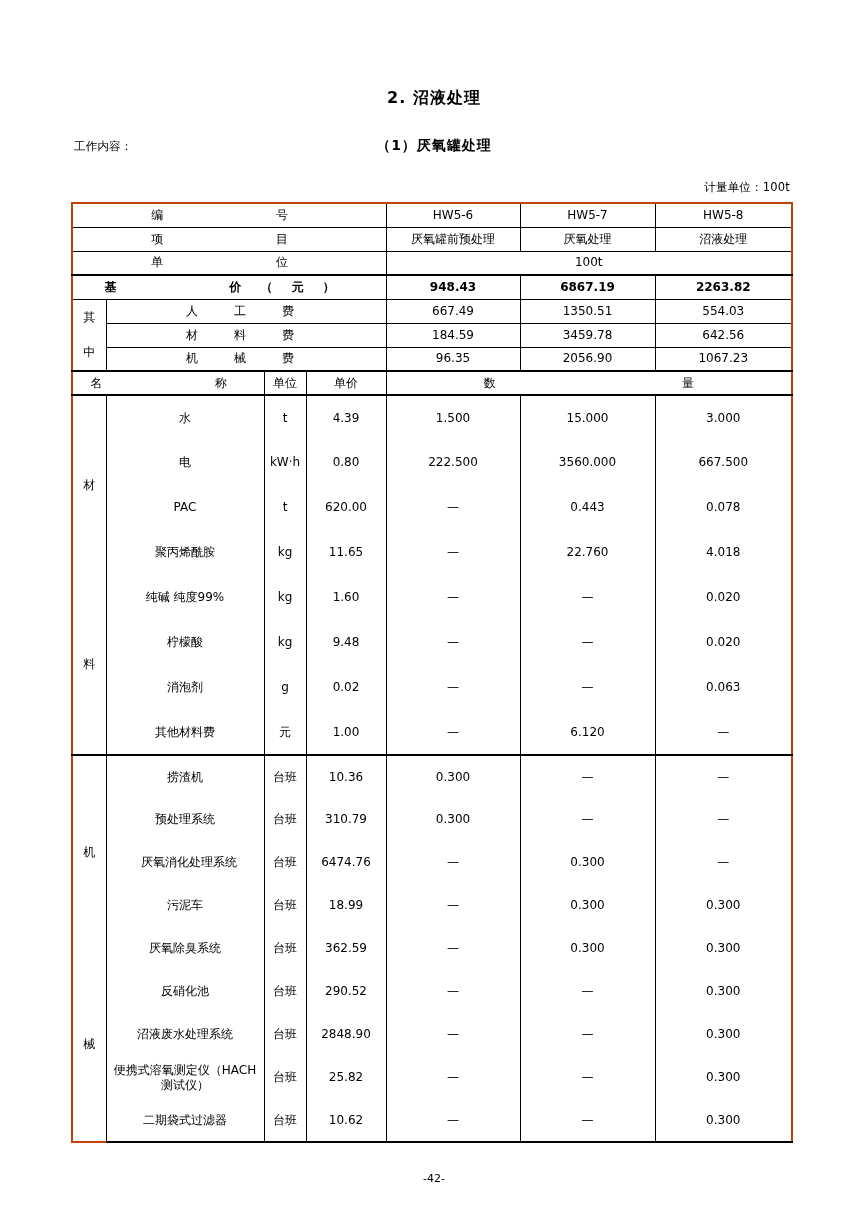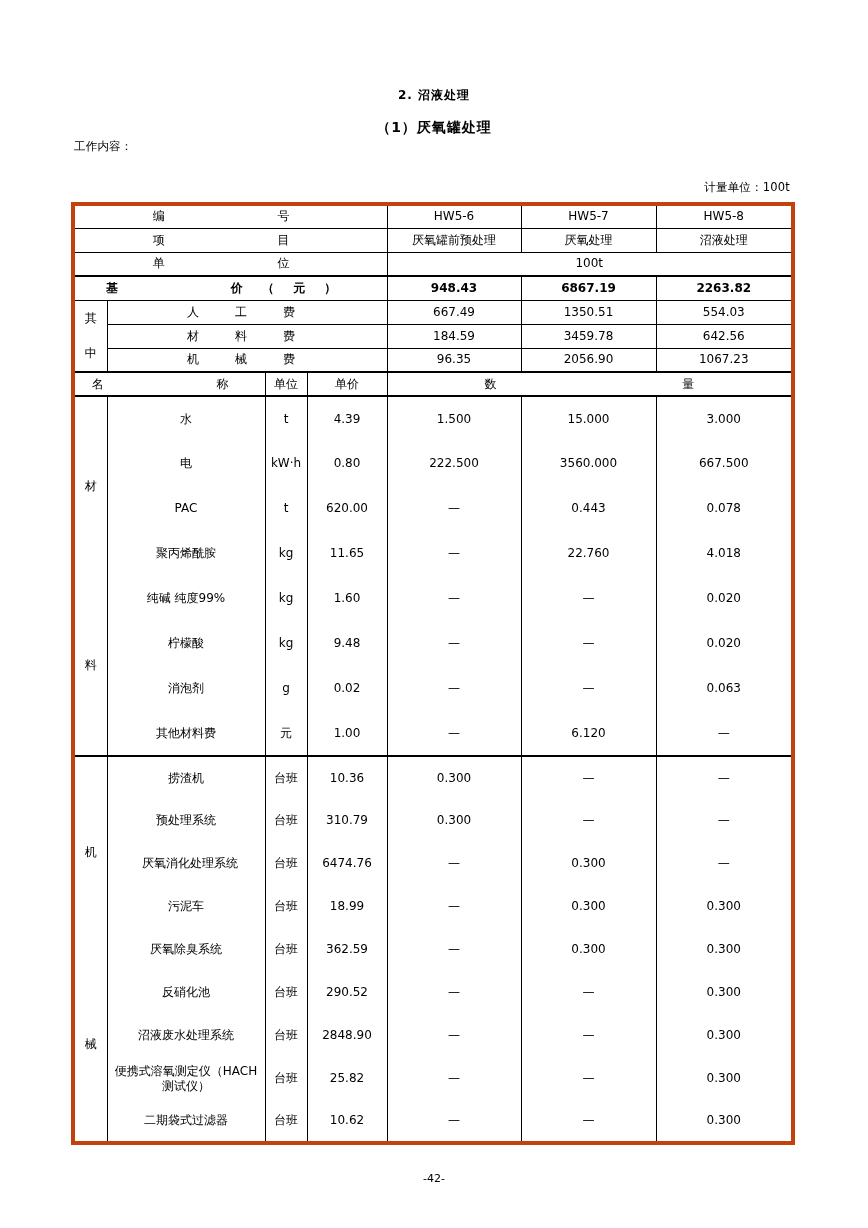--- a/index.html
+++ b/index.html
@@ -19,33 +19,33 @@
     position: absolute;
     left: 0; top: 0;
     width: 868px;
     height: 1228px;
     padding: 0;
   }
 
   
   .doc-title {
     text-align: center;
-    font-size: 12px;
+    font-size: 16px;
     font-weight: bold;
     letter-spacing: 1px;
     margin: 0;
     padding-top: 88px;
     line-height: 1.2;
   }
   .doc-subtitle {
     text-align: center;
     font-size: 14px;
     font-weight: bold;
     letter-spacing: 1px;
-    margin: 4px;
+    margin: 17px;
     padding-top: 13px;
     line-height: 1.2;
   }
 
   
   .workcontent {
     position: absolute;
     left: 74px;
     top: 138px;
     width: 640px;
@@ -87,21 +87,21 @@
   table.sheet td {
     border: 1px solid #000;
     padding: 0 4px;
     vertical-align: middle;
     text-align: center;
     line-height: 1.25;
     font-size: 12px;
     height: 24px;
   }
   
-  table.sheet { border: 4px solid #c2410c; }
+  table.sheet { border: 2px solid #c2410c; }
 
   .t-bold { font-weight: bold; }
 
   
   .lbl-spread {
     letter-spacing: 1.6em;
     padding-left: 1.6em;
   }
   .lbl-spread-sm {
     letter-spacing: 1.0em;

